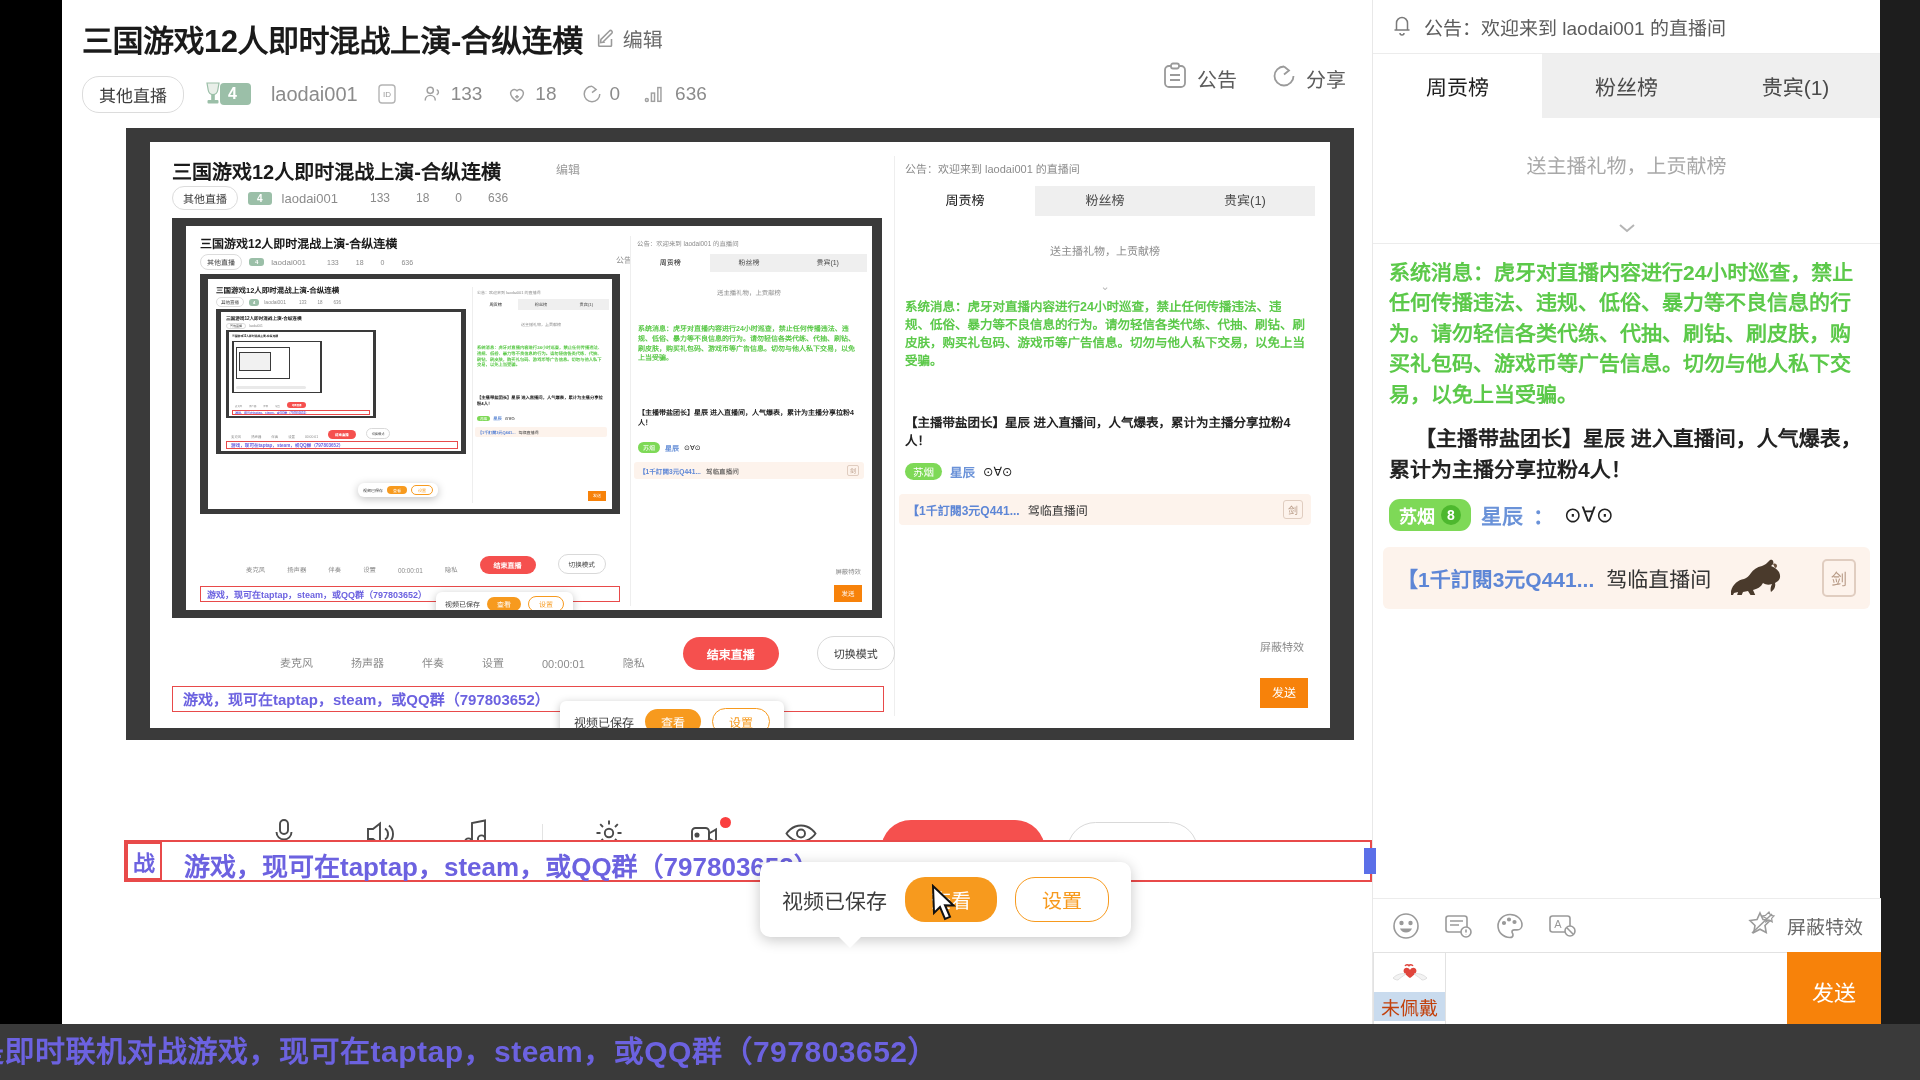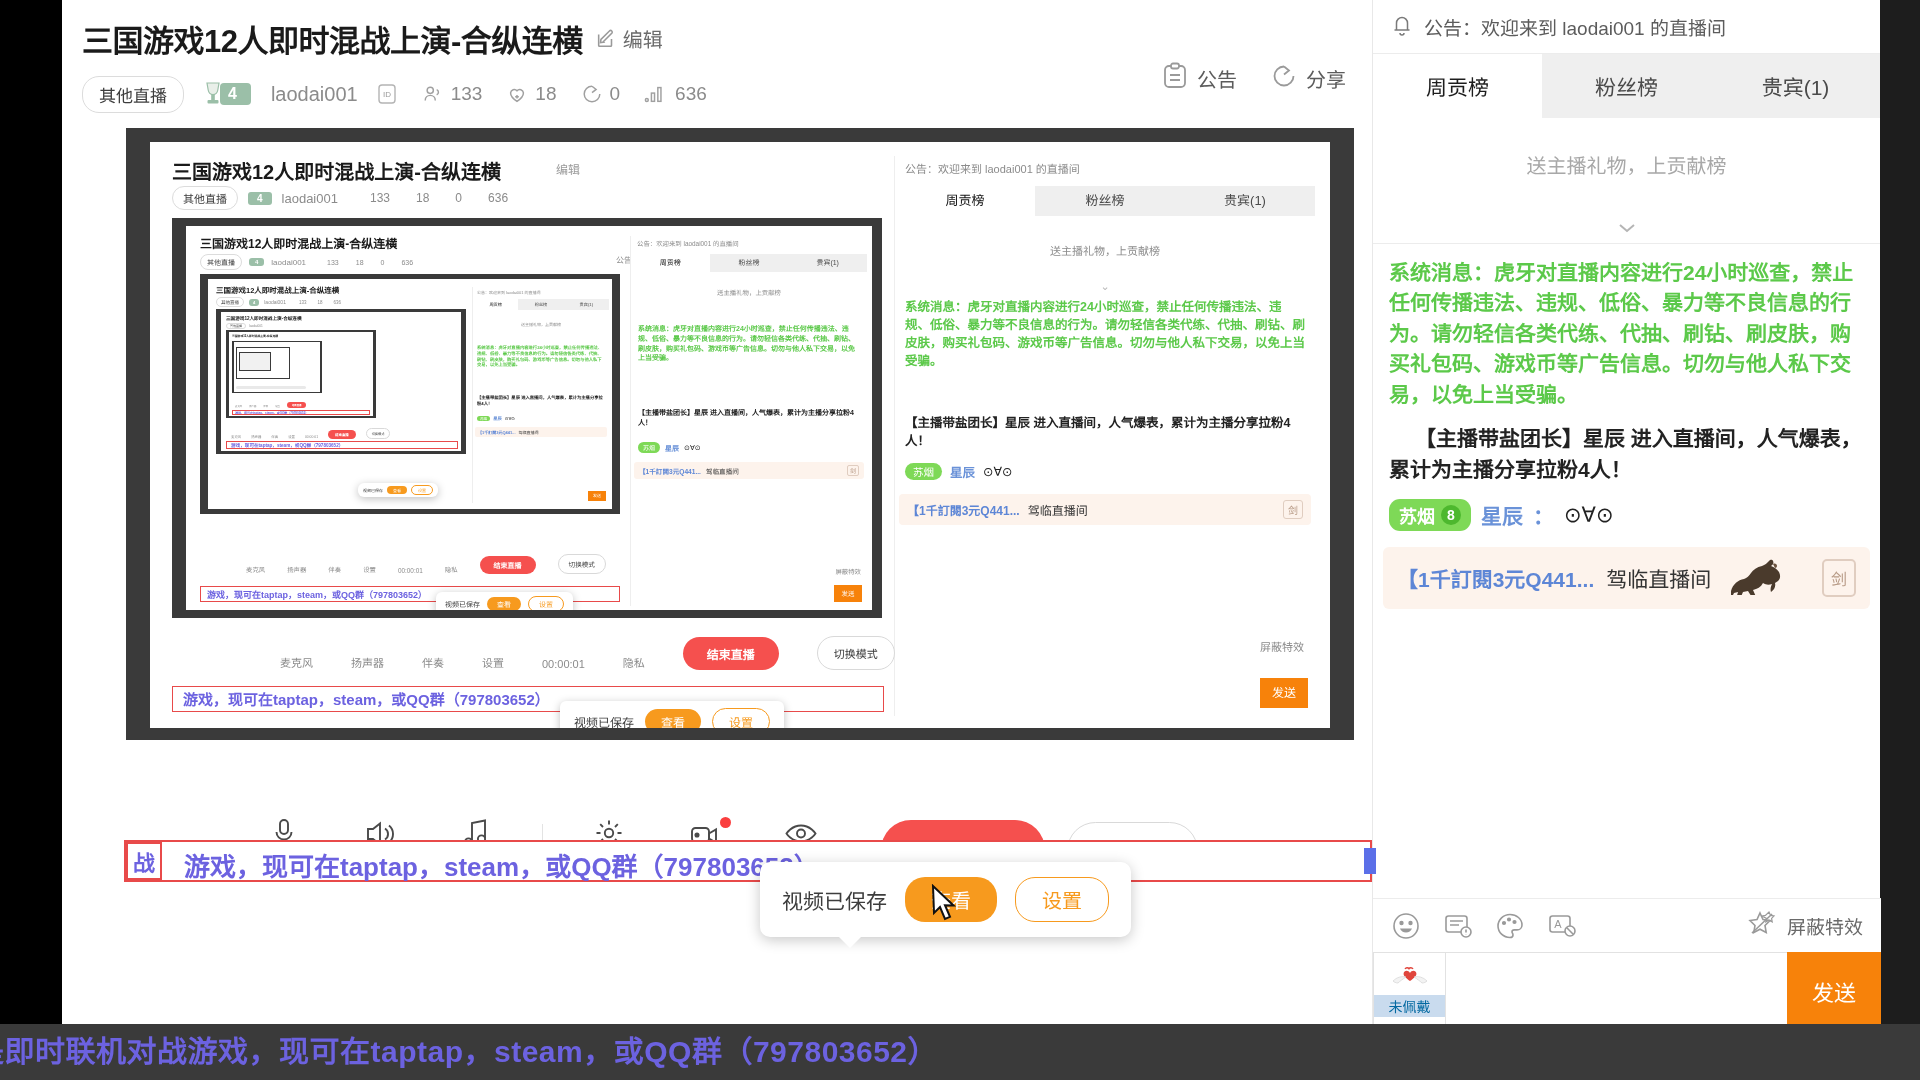--- a/index.html
+++ b/index.html
@@ -282,21 +282,21 @@
   .chat-input-row {
     position: absolute; left: 0; bottom: 0; width: 508px; height: 78px;
     display: flex; align-items: stretch; background: #fff;
   }
   .gift-cell {
     width: 72px; border: 1px solid #e2e2e2; border-right: none;
     display: flex; flex-direction: column; align-items: center;
     justify-content: center; cursor: pointer; background: #fff;
   }
   .gift-cell-label {
-    background: #c9dbee; color: #0369a1; font-size: 14px;
+    background: #c9dbee; color: #c2410c; font-size: 19px;
     width: 100%; text-align: center; padding: 1px 0;
   }
   .chat-input {
     flex: 1; border: 1px solid #e2e2e2; border-right: none;
     outline: none; font-size: 19px; padding: 0 14px;
     font-family: "Liberation Sans", sans-serif; color: #333;
   }
   .send-btn {
     width: 94px; background: #f7820a; color: #fff;
     font-size: 22px; border: none; cursor: pointer;

